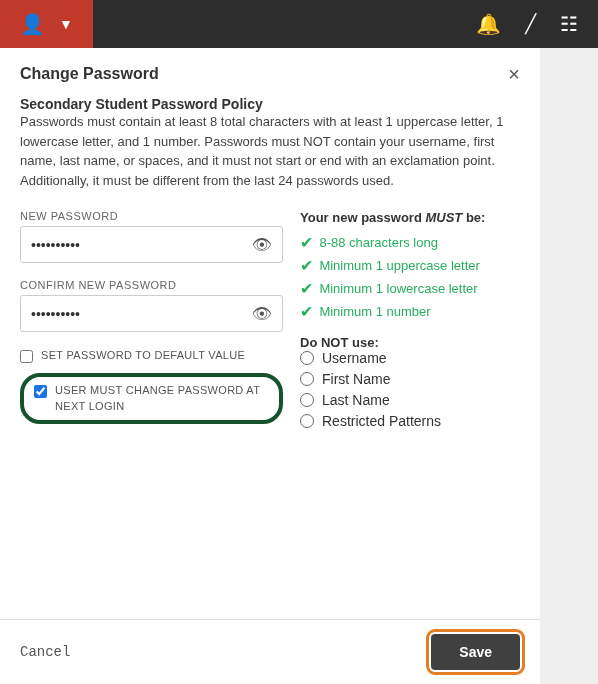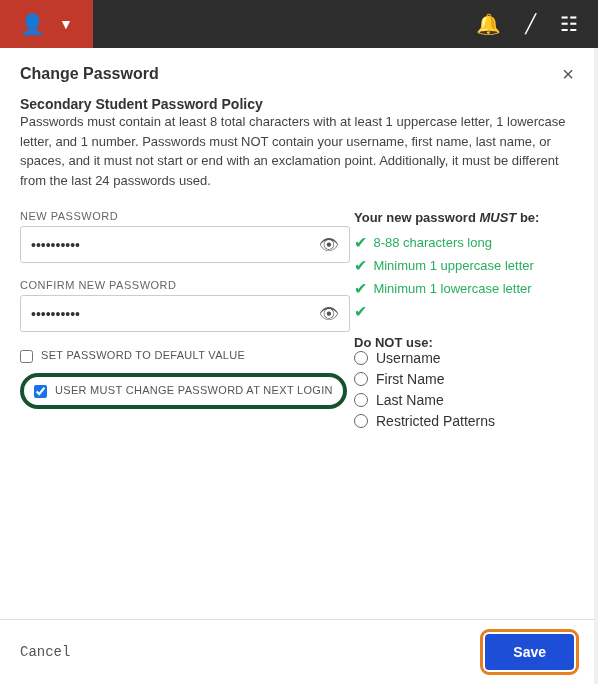--- a/index.html
+++ b/index.html
@@ -16,21 +16,21 @@
       cursor: pointer;
     }
     .nav-chevron {
       color: white;
       font-size: 14px;
       cursor: pointer;
     }
 
     .modal {
       background: white;
-      width: 594px;
+      width: 540px;
       min-height: 636px;
       display: flex;
       flex-direction: column;
       position: relative;
     }
 
     .modal-header {
       display: flex;
       justify-content: space-between;
       align-items: center;
@@ -66,21 +66,21 @@
 
     .policy-text {
       font-size: 13px;
       color: #444;
       line-height: 1.5;
       margin-bottom: 20px;
     }
 
     .form-section {
       display: flex;
-      gap: 4px;
+      gap: 17px;
       justify-content: center;
     }
 
     .form-left {
       flex: 1;
     }
 
     .form-right {
       width: 220px;
       flex-shrink: 0;
@@ -220,21 +220,21 @@
     .cancel-btn {
       background: none;
       border: none;
       font-size: 14px;
       color: #555;
       cursor: pointer;
       font-family: Liberation Mono, monospace;
     }
 
     .save-btn {
-      background: #1d4ed8;
+      background: #404040;
       color: white;
       border: none;
       border-radius: 4px;
       padding: 10px 28px;
       font-size: 14px;
       font-weight: bold;
       cursor: pointer;
       outline: 3px solid #e67e22;
       outline-offset: 2px;
     }
@@ -327,20 +327,21 @@
         <div class="requirement-item">
           <span class="req-check">✔</span>
           <span class="req-text-green">Minimum 1 uppercase letter</span>
         </div>
         <div class="requirement-item">
           <span class="req-check">✔</span>
           <span class="req-text-green">Minimum 1 lowercase letter</span>
         </div>
         <div class="requirement-item">
           <span class="req-check">✔</span>
+          <span class="req-text-green">Minimum 1 number</span>
         </div>
 
         <div class="do-not-title">Do NOT use:</div>
 
         <div class="do-not-item">
           <div class="radio-circle"></div>
           <span>Username</span>
         </div>
         <div class="do-not-item">
           <div class="radio-circle"></div>

